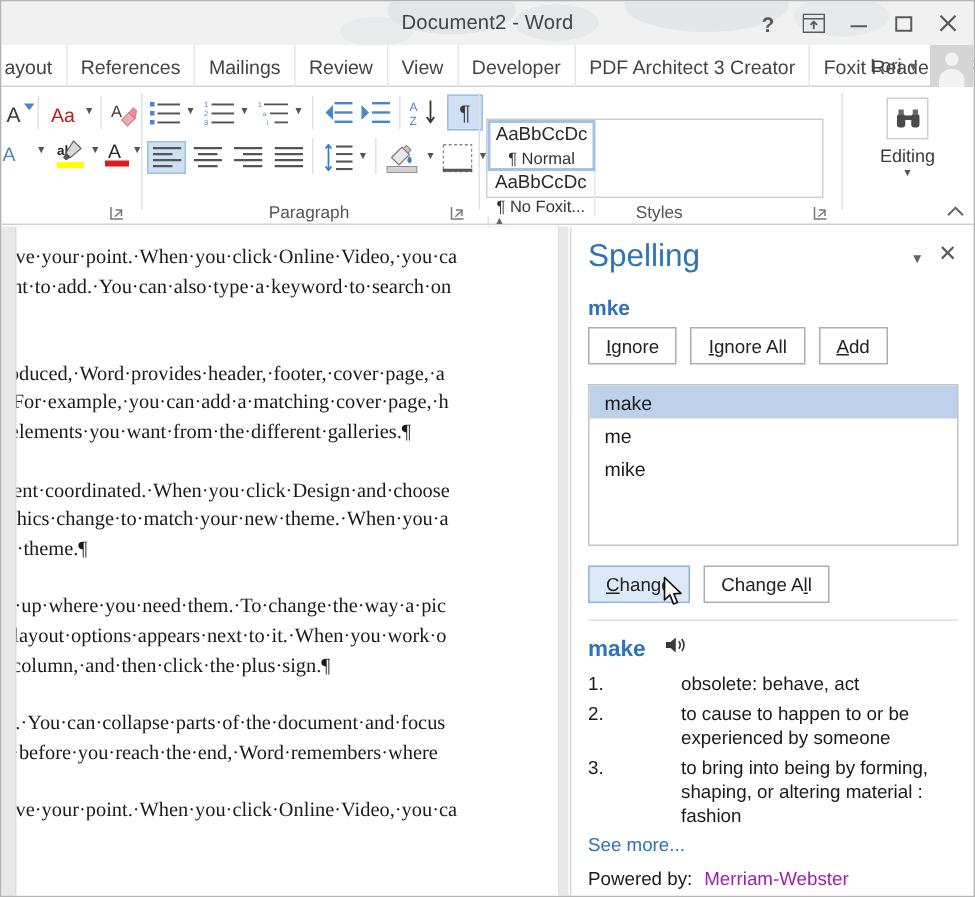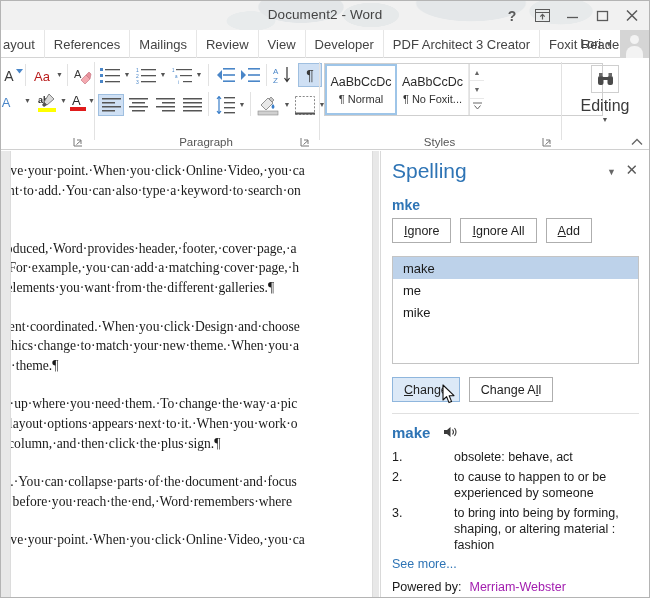--- a/index.html
+++ b/index.html
@@ -164,21 +164,21 @@
     position: absolute;
     display: flex; flex-direction: column;
     align-items: center;
   }
   .edit-ico {
     width: 28px; height: 28px;
     border: 1px solid #cfcfcf;
     display: flex; align-items: center; justify-content: center;
     font-size: 14px; color: #444;
   }
-  .edit-lbl { font-size: 16px; color: #3a3a3a; margin-top: 4px; }
+  .edit-lbl { font-size: 12px; color: #3a3a3a; margin-top: 4px; }
   .collapse-rib {
     position: absolute; right: 6px; bottom: 2px;
     font-size: 11px; color: #666;
   }
 
   
   .docarea {
     position: absolute; left: 0; top: 150px;
     width: 378px; height: 447px;
     background: #e8e8e8;
@@ -558,21 +558,21 @@
             <path d="M1 1 L1 9 L9 9" stroke="#777" fill="none"></path>
             <path d="M4 3 L8 3 L8 7" stroke="#777" fill="none"></path>
             <path d="M3.5 7.5 L8 3.5" stroke="#777" fill="none"></path>
           </svg>
       </div>
     </div>
 
     <div class="grp-sep" style="left:318px;"></div>
 
     <div class="grp" style="left:320px; width:237px;">
-      <div class="gallery" style="left:3px; top:5px; width:279px; height:53px;">
+      <div class="gallery" style="left:3px; top:21px; width:225px; height:53px;flex-direction:column;">
         <div class="gal-item sel">
           <span class="gal-prev">AaBbCcDc</span>
           <span class="gal-name">¶ Normal</span>
         </div>
         <div class="gal-item">
           <span class="gal-prev">AaBbCcDc</span>
           <span class="gal-name">¶ No Foxit...</span>
         </div>
         <div class="gal-scroll">
           <div class="gal-sb">▲</div>

